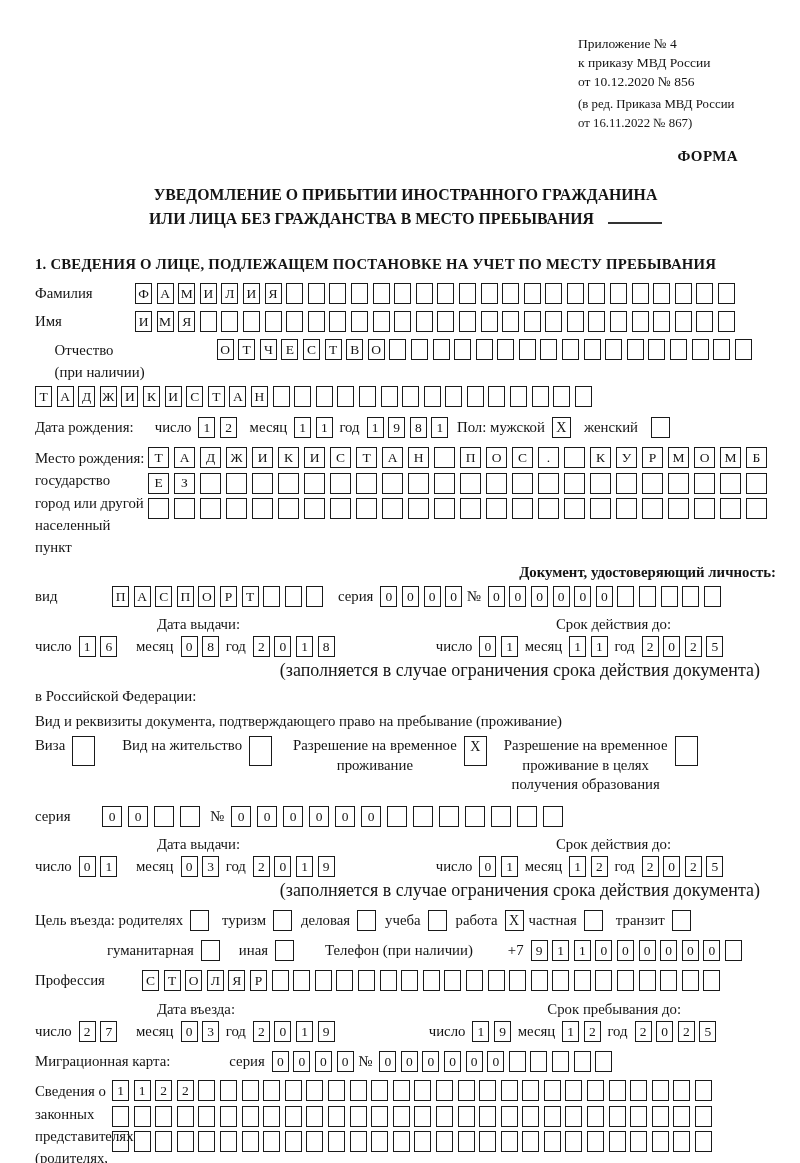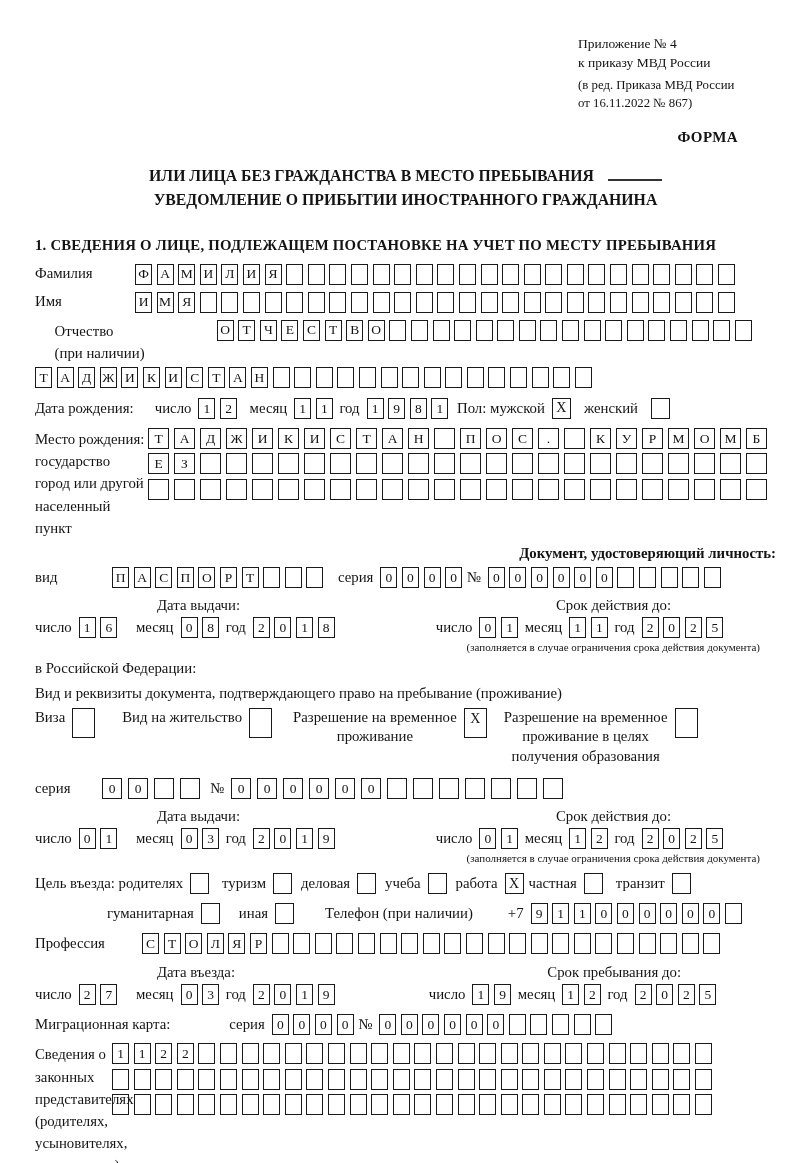--- a/index.html
+++ b/index.html
@@ -29,40 +29,41 @@
   .chk.big { width:23px; height:30px; align-items:flex-start; padding-top:2px; }
   .sp { flex:none; }
   .fill { flex:1; }
   .grp { display:flex; align-items:flex-start; margin-top:5px; }
   .grp-label { flex:none; white-space:pre-line; line-height:1.5; }
   .grp-rows { display:flex; flex-direction:column; gap:4.5px; }
   .text { margin-top:5px; }
   .text.center { text-align:right; }
   .text.bold { font-weight:700; }
   .text.right { text-align:right; padding-right:16px; }
-  .text.small { font-size:11px; }
+  .text.small { font-size:18px; }
 </style>
 </head>
 <body>
 
 <div class="page">
   <div class="hdr-right">
     <div>Приложение № 4</div>
     <div>к приказу МВД России</div>
+    <div>от 10.12.2020 № 856</div>
     <div class="hdr-sub">
       <div>(в ред. Приказа МВД России</div>
       <div>от 16.11.2022 № 867)</div>
     </div>
   </div>
 
   <div class="forma">ФОРМА</div>
 
   <div class="title">
+    <div>УВЕДОМЛЕНИЕ О ПРИБЫТИИ ИНОСТРАННОГО ГРАЖДАНИНА</div>
     <div><span>ИЛИ ЛИЦА БЕЗ ГРАЖДАНСТВА В МЕСТО ПРЕБЫВАНИЯ</span><span class="blank"></span></div>
-    <div>УВЕДОМЛЕНИЕ О ПРИБЫТИИ ИНОСТРАННОГО ГРАЖДАНИНА</div>
   </div>
 
   <div class="section-title">1. СВЕДЕНИЯ О ЛИЦЕ, ПОДЛЕЖАЩЕМ ПОСТАНОВКЕ НА УЧЕТ ПО МЕСТУ ПРЕБЫВАНИЯ</div>
 
   <div id="form-body">
       <div class="line" style="margin-top: 8px;">
         <div class="lbl" style="width: 93px;">Фамилия</div>
         <div class="cells">
           <span class="cell">Ф</span>
           <span class="cell">А</span>

